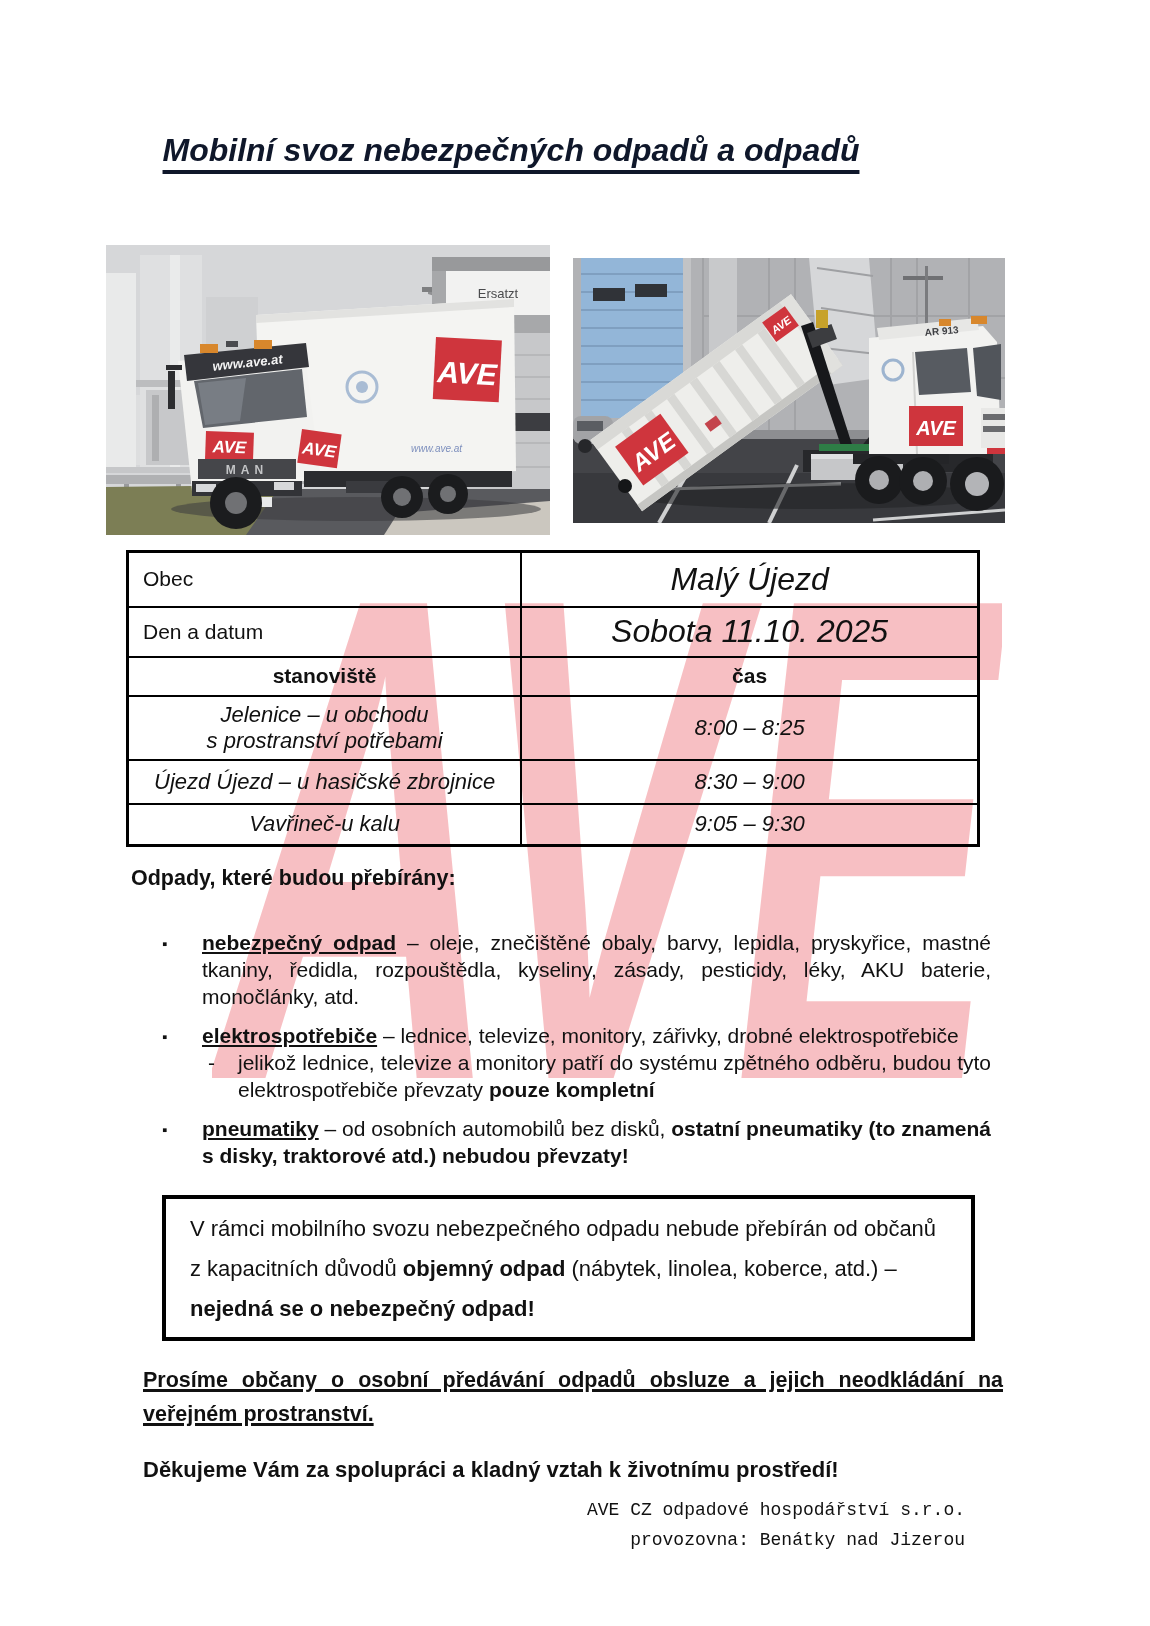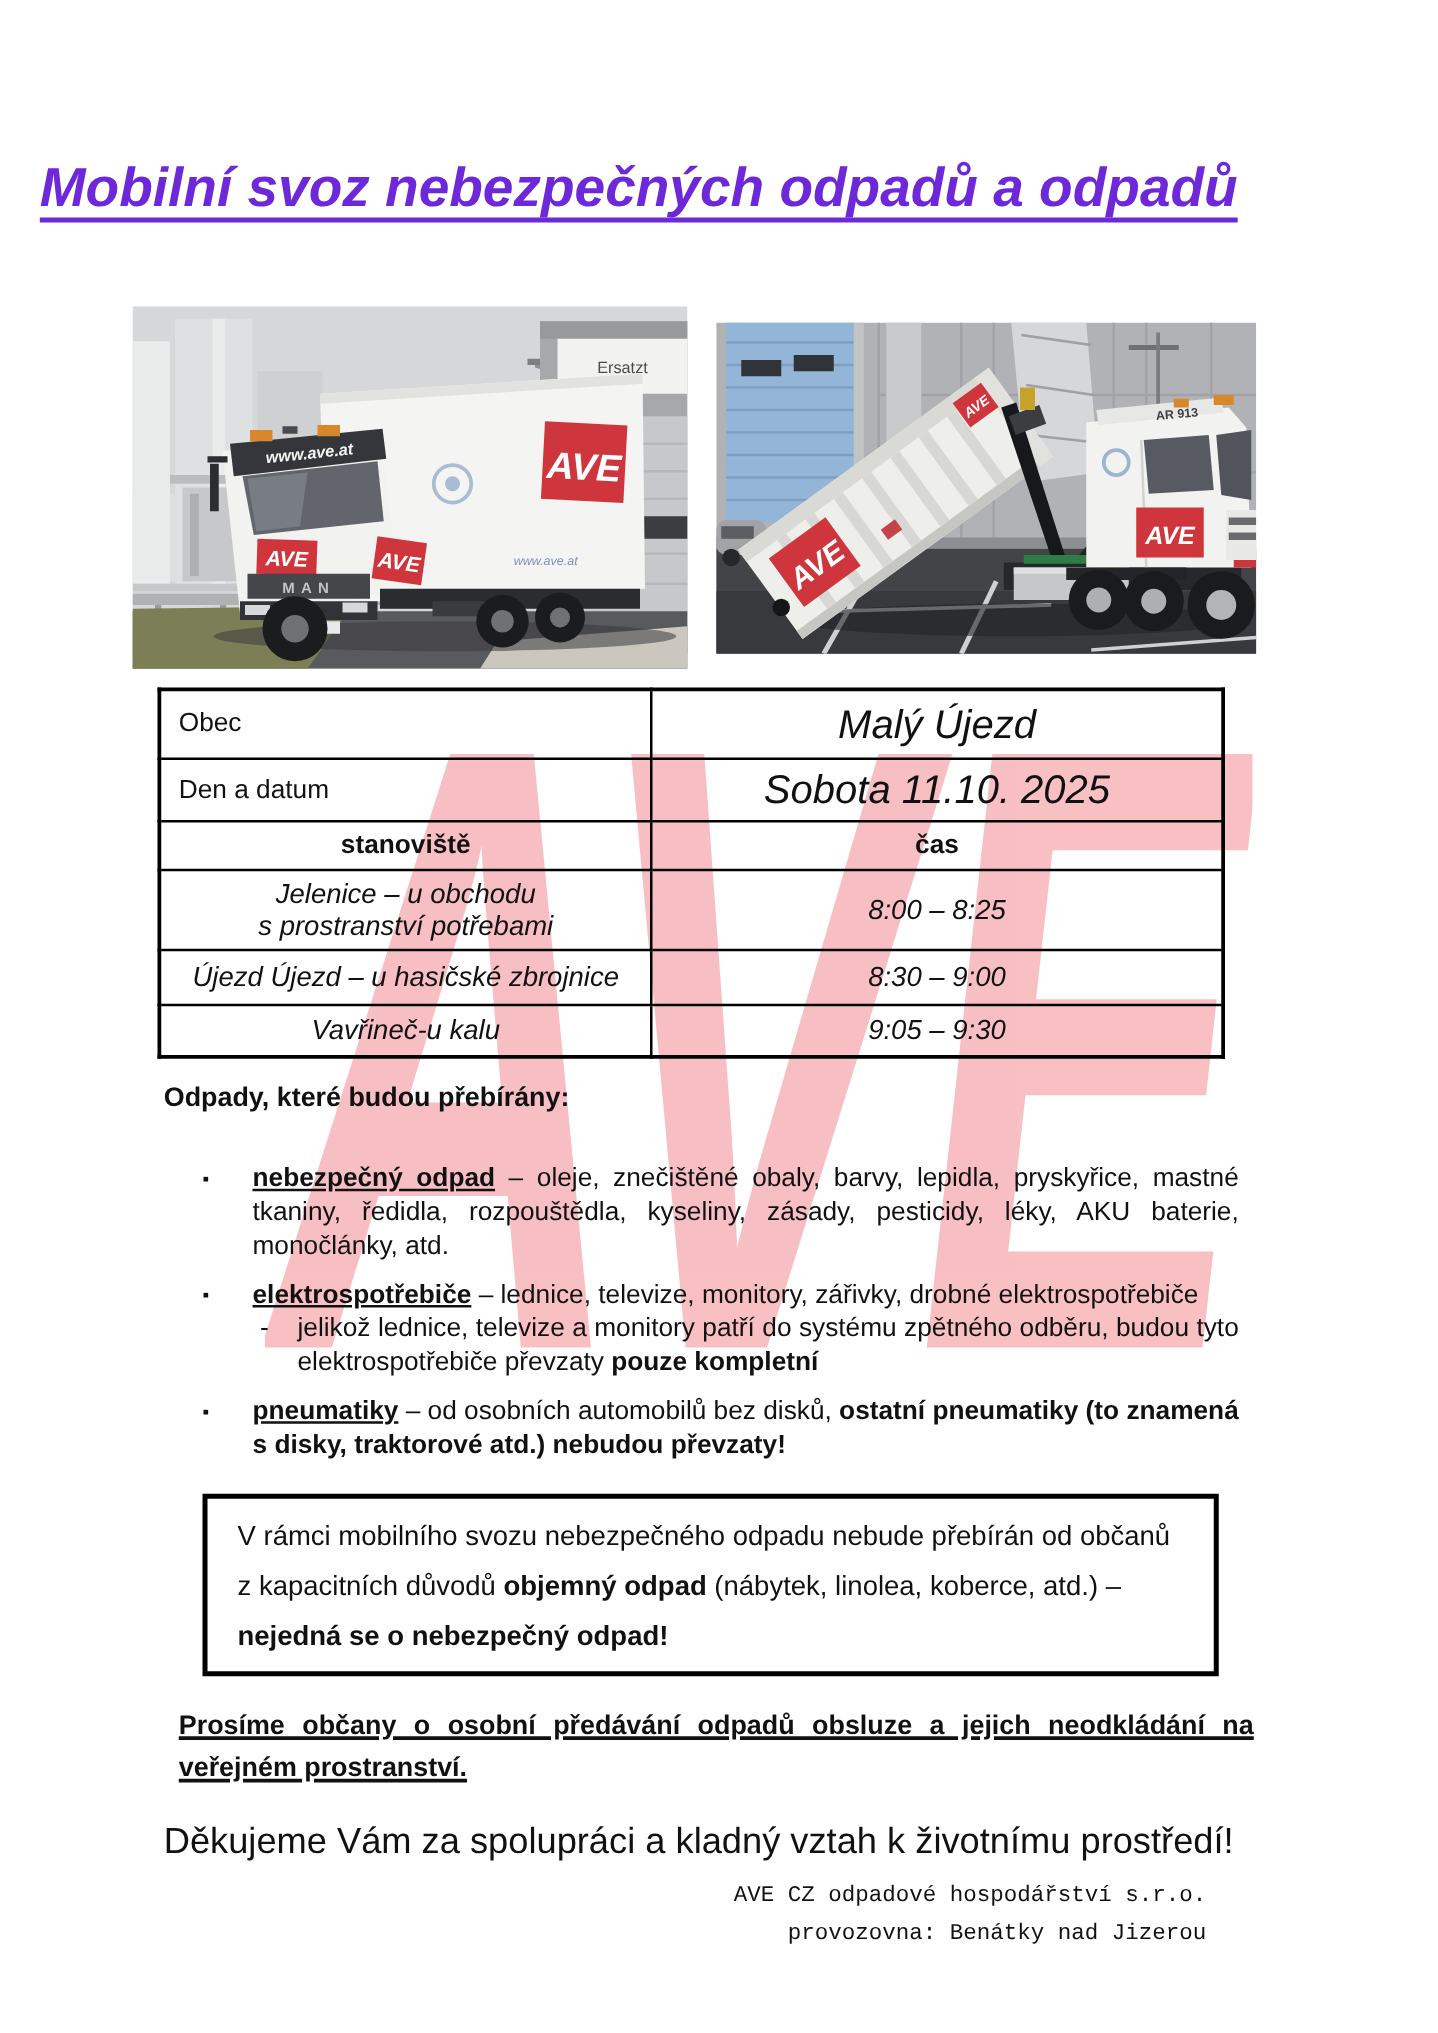--- a/index.html
+++ b/index.html
@@ -4,21 +4,21 @@
 <style>
   html,body{margin:0;padding:0;background:#ffffff;}
   .page{position:relative;width:1150px;height:1626px;background:#ffffff;overflow:hidden;
         font-family:"Liberation Sans", sans-serif;color:#111;}
 
   
   .watermark{position:absolute;left:212px;top:548px;z-index:0;}
 
   
   .title{position:absolute;top:122px;left:0;width:1022px;text-align:center;z-index:1;
-         font-weight:bold;font-style:italic;font-size:44px;line-height:57px;color:#6d28d9;}
+         font-weight:bold;font-style:italic;font-size:32px;line-height:57px;color:#0f172a;}
   .title div{text-decoration:underline;text-decoration-thickness:4px;text-underline-offset:9px;}
 
   
   .photo{position:absolute;z-index:1;display:block;}
   .photo-left{left:106px;top:245px;width:444px;height:290px;}
   .photo-right{left:573px;top:258px;width:432px;height:265px;}
 
   
   table.sched{position:absolute;left:126px;top:550px;width:854px;z-index:1;
               border-collapse:collapse;border:3px solid #000;background:transparent;}
@@ -37,21 +37,21 @@
   ul.waste li::before{content:"▪";position:absolute;left:19px;top:1px;font-size:15px;}
   .term{font-weight:bold;text-decoration:underline;}
   .subnote{position:relative;padding-left:36px;text-align:justify;}
   .subnote::before{content:"-";position:absolute;left:6px;top:0;}
 
   .notice{margin:26px 28px 0 31px;border:4px solid #000;padding:10px 24px 8px;font-size:22px;}
   .notice p{margin:0;line-height:40px;}
 
   .plea{margin:22px 0 0 12px;font-weight:bold;font-size:21.5px;line-height:34px;text-align:justify;
         text-decoration:underline;text-decoration-thickness:2.5px;}
-  .thanks{margin:26px 0 0 0;font-weight:normal;font-size:29px;}
+  .thanks{margin:26px 0 0 12px;font-weight:bold;font-size:22px;}
   .footer{margin-top:12px;text-align:right;padding-right:38px;font-size:18px;line-height:30px;font-family:Liberation Mono, monospace;}
 </style>
 </head>
 <body>
 
 <div class="page">
 
   <svg class="watermark" width="790" height="545" viewBox="0 0 790 545">
     <text x="395" y="530" text-anchor="middle" font-family="Liberation Sans, sans-serif" font-size="690" font-weight="bold" font-style="italic" fill="#e30613" opacity="0.25" textLength="780" lengthAdjust="spacingAndGlyphs">AVE</text>
   </svg>

